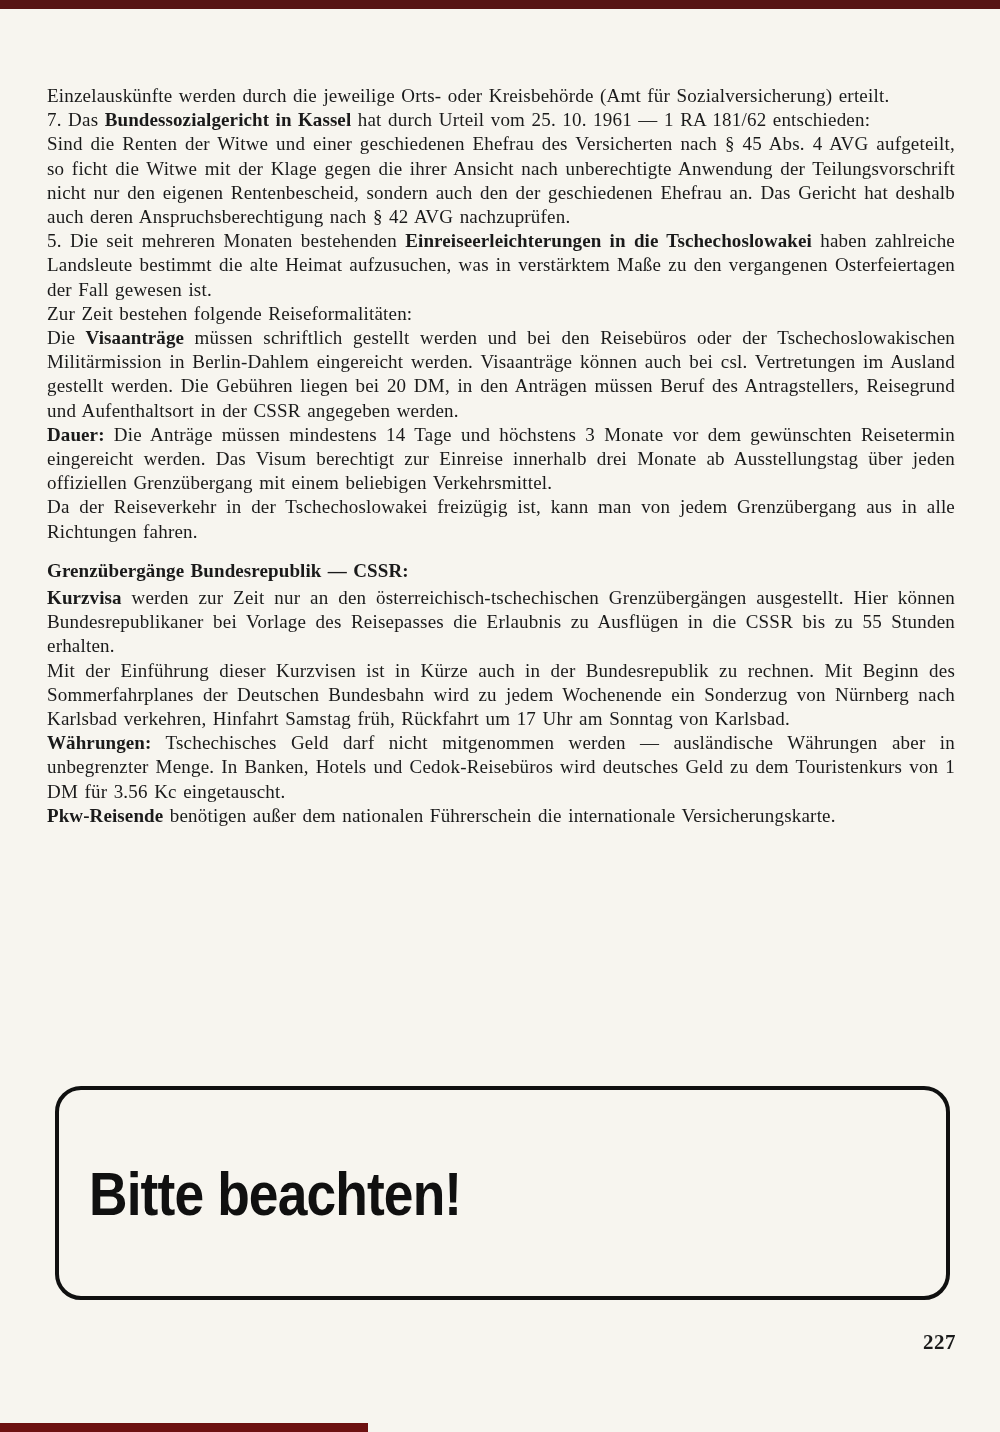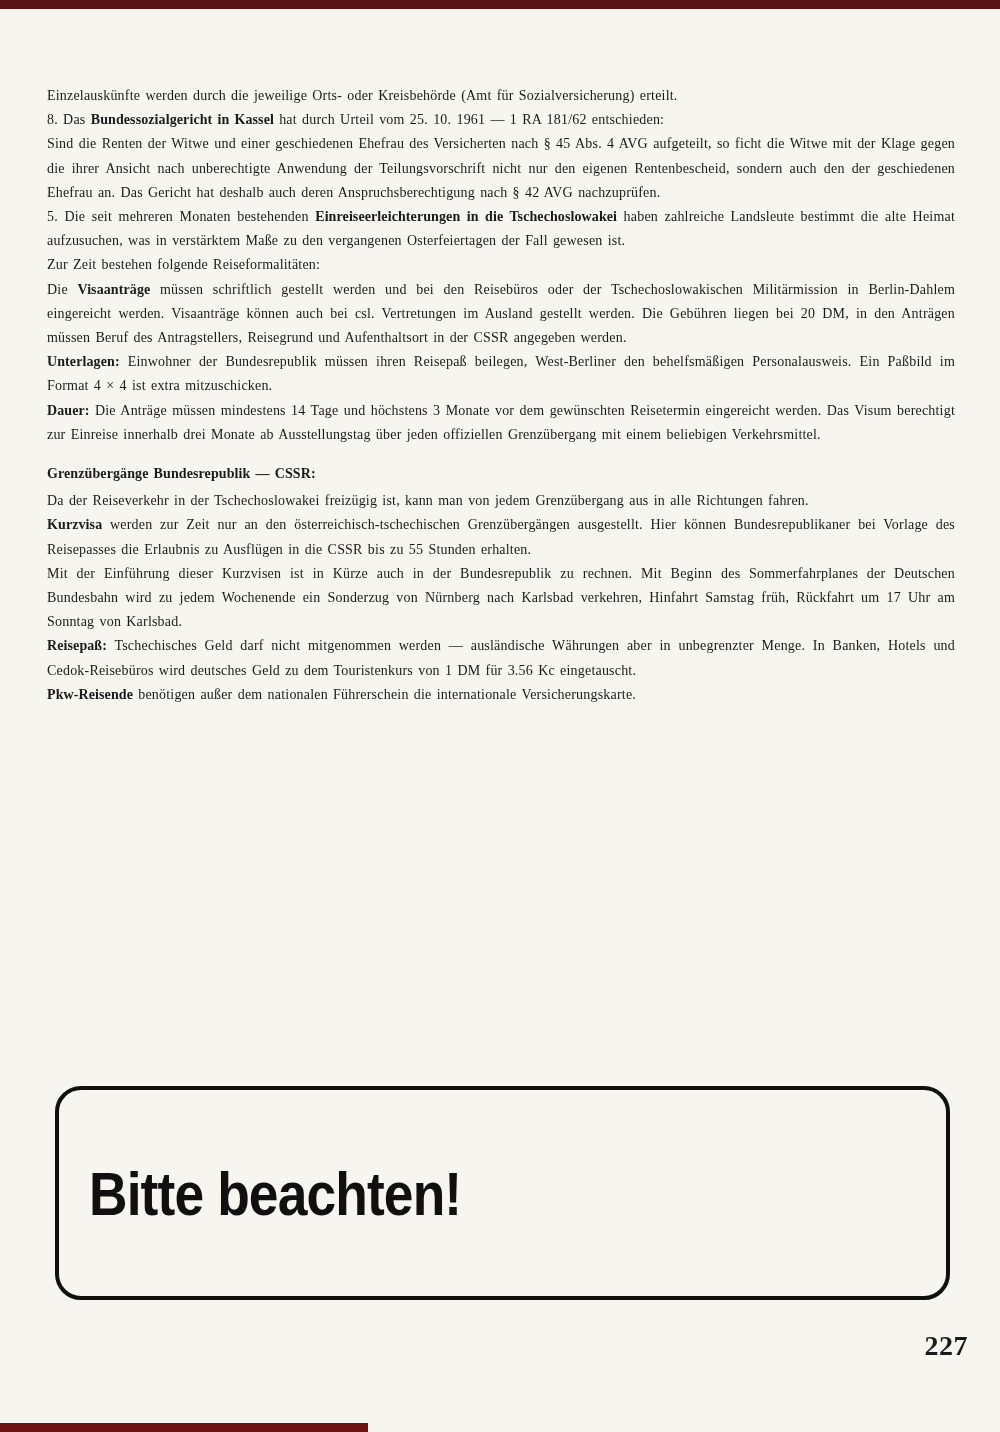--- a/index.html
+++ b/index.html
@@ -18,21 +18,21 @@
   .scan-edge-top {
     position: absolute; top: 0; left: 0; right: 0; height: 9px;
     background: var(--edge-top, #571414);
   }
   .scan-edge-bottom {
     position: absolute; bottom: 0; left: 0; width: 368px; height: 9px;
     background: var(--edge-bottom, #6d1111);
   }
   .article {
     position: absolute; top: 84px; left: 47px; right: 45px;
-    font-size: 14px; line-height: 24.2px;
+    font-size: 19px; line-height: 24.2px;
     letter-spacing: 0.2px; word-spacing: 1.5px;
     text-align: justify;
   }
   .para { margin: 0; }
   .para b { letter-spacing: 0.1px; }
   .para.heading {
     font-weight: bold;
     margin-top: 15px;
     margin-bottom: 3px;
     text-align: left;
@@ -68,46 +68,45 @@
     font-family: "Liberation Sans", sans-serif;
     font-weight: bold;
     font-size: 27px;
     line-height: 34px;
     letter-spacing: -0.2px;
     white-space: nowrap;
     transform: scaleX(0.95);
     transform-origin: left center;
   }
   .page-number {
-    position: absolute; right: 32px; top: 1330px;
-    font-size: 28px; font-weight: bold;
+    position: absolute; right: 44px; top: 1330px;
+    font-size: 21px; font-weight: bold;
     letter-spacing: 0.5px;
   }
 </style>
 </head>
 <body style="--paper: #f7f5ef; --ink: #1a1a1a; --edge-top: #571414; --edge-bottom: #6d1111;">
 
 <div class="page">
 
   <div class="scan-edge-top"></div>
 
   <div class="article">
       <p class="para"><span>Einzelauskünfte werden durch die jeweilige Orts- oder Kreisbehörde (Amt für Sozialversicherung) erteilt.</span></p>
-      <p class="para"><span>8. Das </span><b>Bundessozialgericht in Kassel</b><span> hat durch Urteil vom 25. 10. 1961 — 1 RA 181/62 entschieden:</span></p>
+      <p class="para"><span>7. Das </span><b>Bundessozialgericht in Kassel</b><span> hat durch Urteil vom 25. 10. 1961 — 1 RA 181/62 entschieden:</span></p>
       <p class="para"><span>Sind die Renten der Witwe und einer geschiedenen Ehefrau des Versicherten nach § 45 Abs. 4 AVG aufgeteilt, so ficht die Witwe mit der Klage gegen die ihrer Ansicht nach unberechtigte Anwendung der Teilungsvorschrift nicht nur den eigenen Rentenbescheid, sondern auch den der geschiedenen Ehefrau an. Das Gericht hat deshalb auch deren Anspruchsberechtigung nach § 42 AVG nachzuprüfen.</span></p>
       <p class="para"><span>5. Die seit mehreren Monaten bestehenden </span><b>Einreiseerleichterungen in die Tschechoslowakei</b><span> haben zahlreiche Landsleute bestimmt die alte Heimat aufzusuchen, was in verstärktem Maße zu den vergangenen Osterfeiertagen der Fall gewesen ist.</span></p>
       <p class="para"><span>Zur Zeit bestehen folgende Reiseformalitäten:</span></p>
       <p class="para"><span>Die </span><b>Visaanträge</b><span> müssen schriftlich gestellt werden und bei den Reisebüros oder der Tschechoslowakischen Militärmission in Berlin-Dahlem eingereicht werden. Visaanträge können auch bei csl. Vertretungen im Ausland gestellt werden. Die Gebühren liegen bei 20 DM, in den Anträgen müssen Beruf des Antragstellers, Reisegrund und Aufenthaltsort in der CSSR angegeben werden.</span></p>
-      <p class="para"><b>Unterlagen:</b><span> Einwohner der Bundesrepublik müssen ihren Reisepaß beilegen, West-Berliner den behelfsmäßigen Personalausweis. Ein Paßbild im Format 4 × 4 ist extra mitzuschicken.</span></p>
       <p class="para"><b>Dauer:</b><span> Die Anträge müssen mindestens 14 Tage und höchstens 3 Monate vor dem gewünschten Reisetermin eingereicht werden. Das Visum berechtigt zur Einreise innerhalb drei Monate ab Ausstellungstag über jeden offiziellen Grenzübergang mit einem beliebigen Verkehrsmittel.</span></p>
+      <p class="para"><span>Da der Reiseverkehr in der Tschechoslowakei freizügig ist, kann man von jedem Grenzübergang aus in alle Richtungen fahren.</span></p>
       <p class="para heading"><b>Grenzübergänge Bundesrepublik — CSSR:</b></p>
-      <p class="para"><span>Da der Reiseverkehr in der Tschechoslowakei freizügig ist, kann man von jedem Grenzübergang aus in alle Richtungen fahren.</span></p>
       <p class="para"><b>Kurzvisa</b><span> werden zur Zeit nur an den österreichisch-tschechischen Grenzübergängen ausgestellt. Hier können Bundesrepublikaner bei Vorlage des Reisepasses die Erlaubnis zu Ausflügen in die CSSR bis zu 55 Stunden erhalten.</span></p>
       <p class="para"><span>Mit der Einführung dieser Kurzvisen ist in Kürze auch in der Bundesrepublik zu rechnen. Mit Beginn des Sommerfahrplanes der Deutschen Bundesbahn wird zu jedem Wochenende ein Sonderzug von Nürnberg nach Karlsbad verkehren, Hinfahrt Samstag früh, Rückfahrt um 17 Uhr am Sonntag von Karlsbad.</span></p>
-      <p class="para"><b>Reisepaß:</b><span> Tschechisches Geld darf nicht mitgenommen werden — ausländische Währungen aber in unbegrenzter Menge. In Banken, Hotels und Cedok-Reisebüros wird deutsches Geld zu dem Touristenkurs von 1 DM für 3.56 Kc eingetauscht.</span></p>
+      <p class="para"><b>Währungen:</b><span> Tschechisches Geld darf nicht mitgenommen werden — ausländische Währungen aber in unbegrenzter Menge. In Banken, Hotels und Cedok-Reisebüros wird deutsches Geld zu dem Touristenkurs von 1 DM für 3.56 Kc eingetauscht.</span></p>
       <p class="para"><b>Pkw-Reisende</b><span> benötigen außer dem nationalen Führerschein die internationale Versicherungskarte.</span></p>
     </div>
 
   <div class="notice-box">
     <div class="notice-headline">Bitte beachten!</div>
   </div>
 
   <div class="page-number">227</div>
 
   <div class="scan-edge-bottom"></div>

